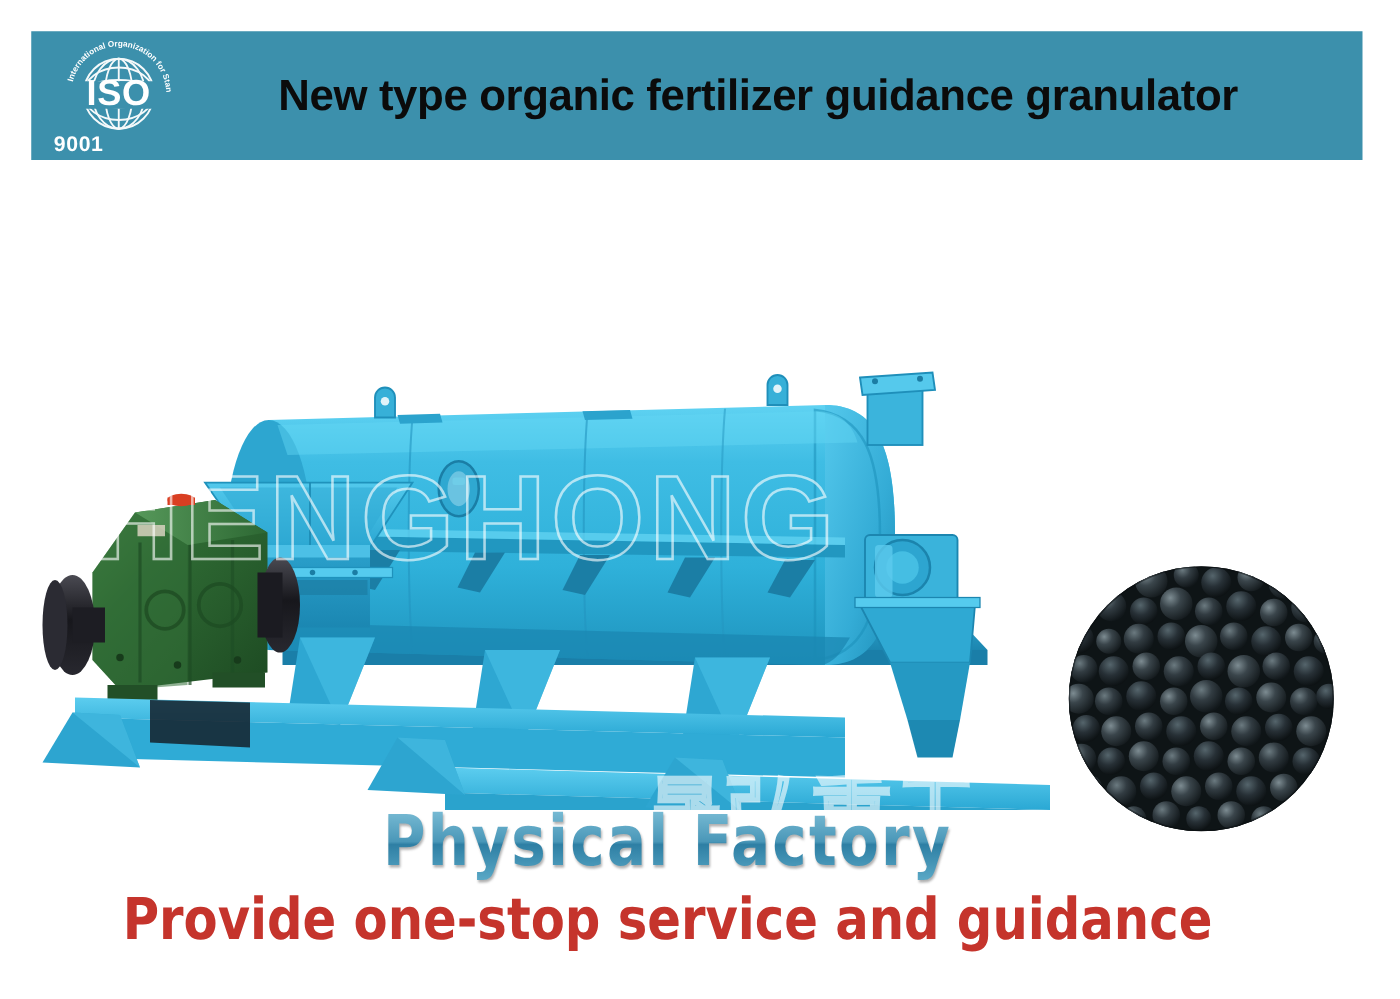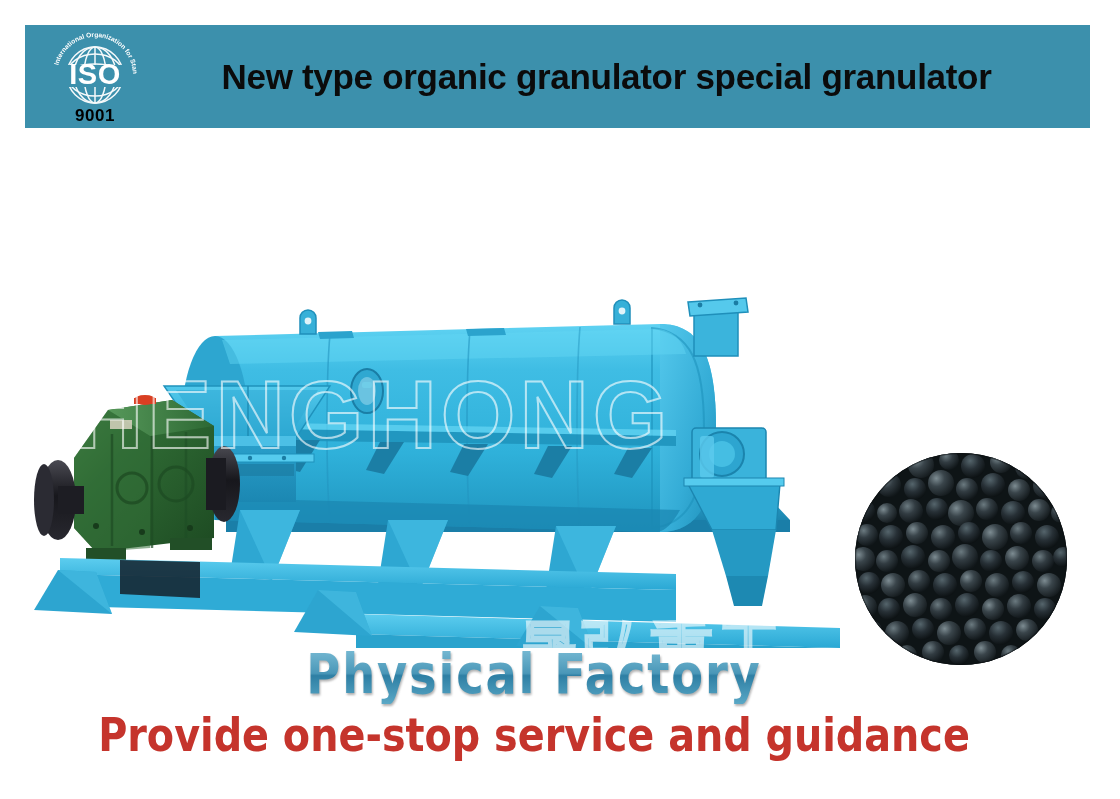--- a/index.html
+++ b/index.html
@@ -33,22 +33,22 @@
     height: 103px;
     flex: 0 0 auto;
     margin-left: 18px;
   }
   #iso-logo svg { display: block; }
   #iso-9001 {
     position: absolute;
     left: 0;
     right: 0;
     bottom: 2px;
-    text-align: center;
-    color: #000000;
+    text-align: left;
+    color: #ffffff;
     font-size: 17px;
     font-weight: bold;
     letter-spacing: 0.5px;
     font-family: "Liberation Sans", sans-serif;
   }
   #header-title {
     flex: 1 1 auto;
     color: #0b0b0b;
     font-size: 35px;
     font-weight: bold;
@@ -181,21 +181,21 @@
       <rect x="22" y="40" width="60" height="22" fill="#3c90ac"></rect>
       <text x="52" y="59" text-anchor="middle" font-family="Liberation Sans, sans-serif" font-size="29" font-weight="bold" fill="#ffffff" letter-spacing="0.5">ISO</text>
 
       <text font-family="Liberation Sans, sans-serif" font-size="6.6" fill="#ffffff" font-weight="bold">
         <textPath href="#isoArcTop" startOffset="8%">International Organization for Standardization</textPath>
       </text>
     </svg>
     <div id="iso-9001">9001</div>
   </div>
 
-  <div id="header-title">New type organic granulator special granulator</div>
+  <div id="header-title">New type organic fertilizer guidance granulator</div>
 </div>
 
 <div id="photo-area">
 
   <div id="machine">
     <svg width="840" height="520" viewBox="0 0 840 520" xmlns="http://www.w3.org/2000/svg">
       <defs>
         <linearGradient id="gDrum" x1="0" y1="0" x2="0" y2="1">
           <stop offset="0%" stop-color="#5fd2f2"></stop>
           <stop offset="22%" stop-color="#3fbde4"></stop>

